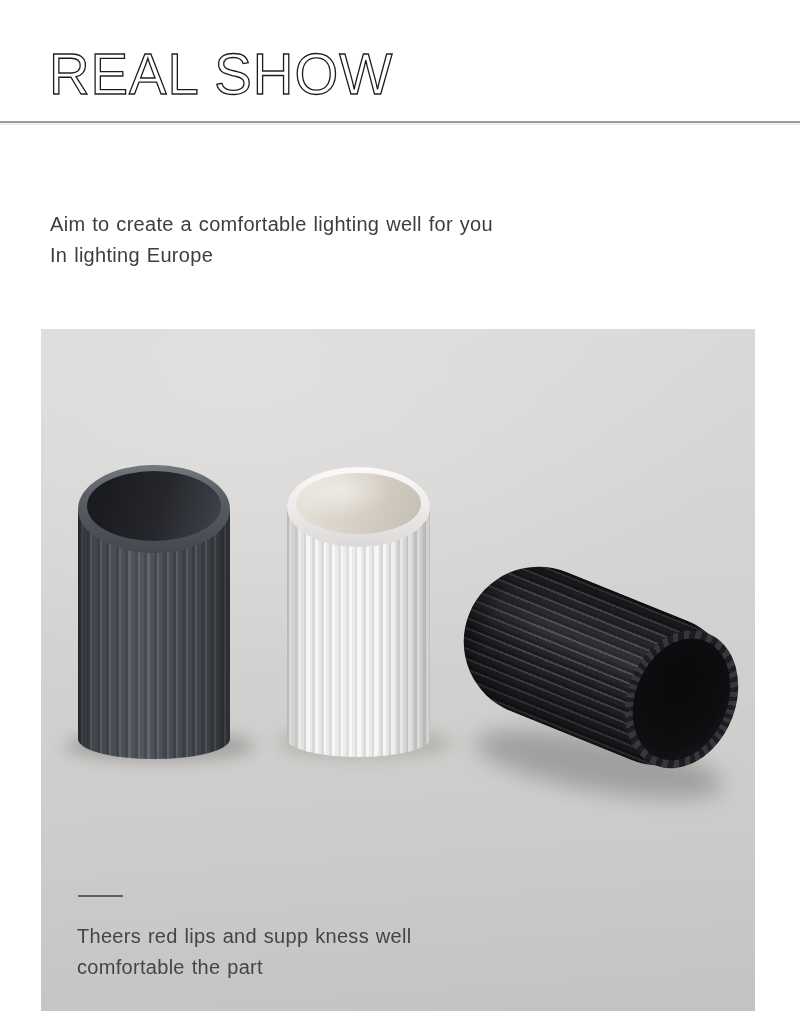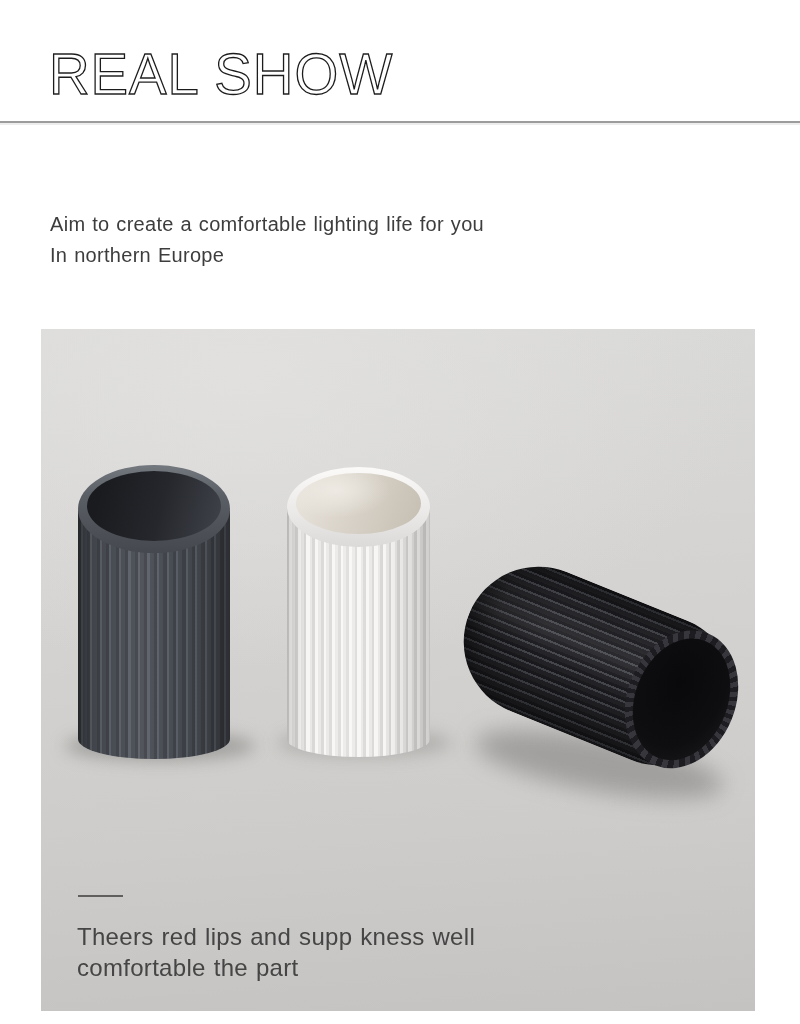--- a/index.html
+++ b/index.html
@@ -114,34 +114,34 @@
   .hole-black{
     position:absolute;left:8px;right:8px;top:8px;bottom:8px;border-radius:50%;
     background:radial-gradient(ellipse at 42% 38%, #09090b 0%, #0e0e10 60%, #1c1c1f 100%);
   }
   
   .caption-dash{
     position:absolute;left:37px;top:566px;width:45px;height:2px;background:#5f5f5f;
   }
   .caption{
     position:absolute;left:36px;top:592px;
-    font-size:24px;line-height:31px;
+    font-size:20px;line-height:31px;
     color:#454545;letter-spacing:.3px;word-spacing:1px;
   }
 </style>
 </head>
 <body>
 
 <div class="header-title">REAL SHOW</div>
 
 <div class="divider"></div>
 
 <div class="intro">
-  <div>Aim to create a comfortable lighting life for you</div>
-  <div>In northern Europe</div>
+  <div>Aim to create a comfortable lighting well for you</div>
+  <div>In lighting Europe</div>
 </div>
 
 <div class="photo">
 
   <div class="ground-shadow shadow-dark"></div>
   <div class="ground-shadow shadow-white"></div>
   <div class="ground-shadow shadow-black"></div>
 
   <div class="vase vase-dark">
     <div class="body-dark"></div>

